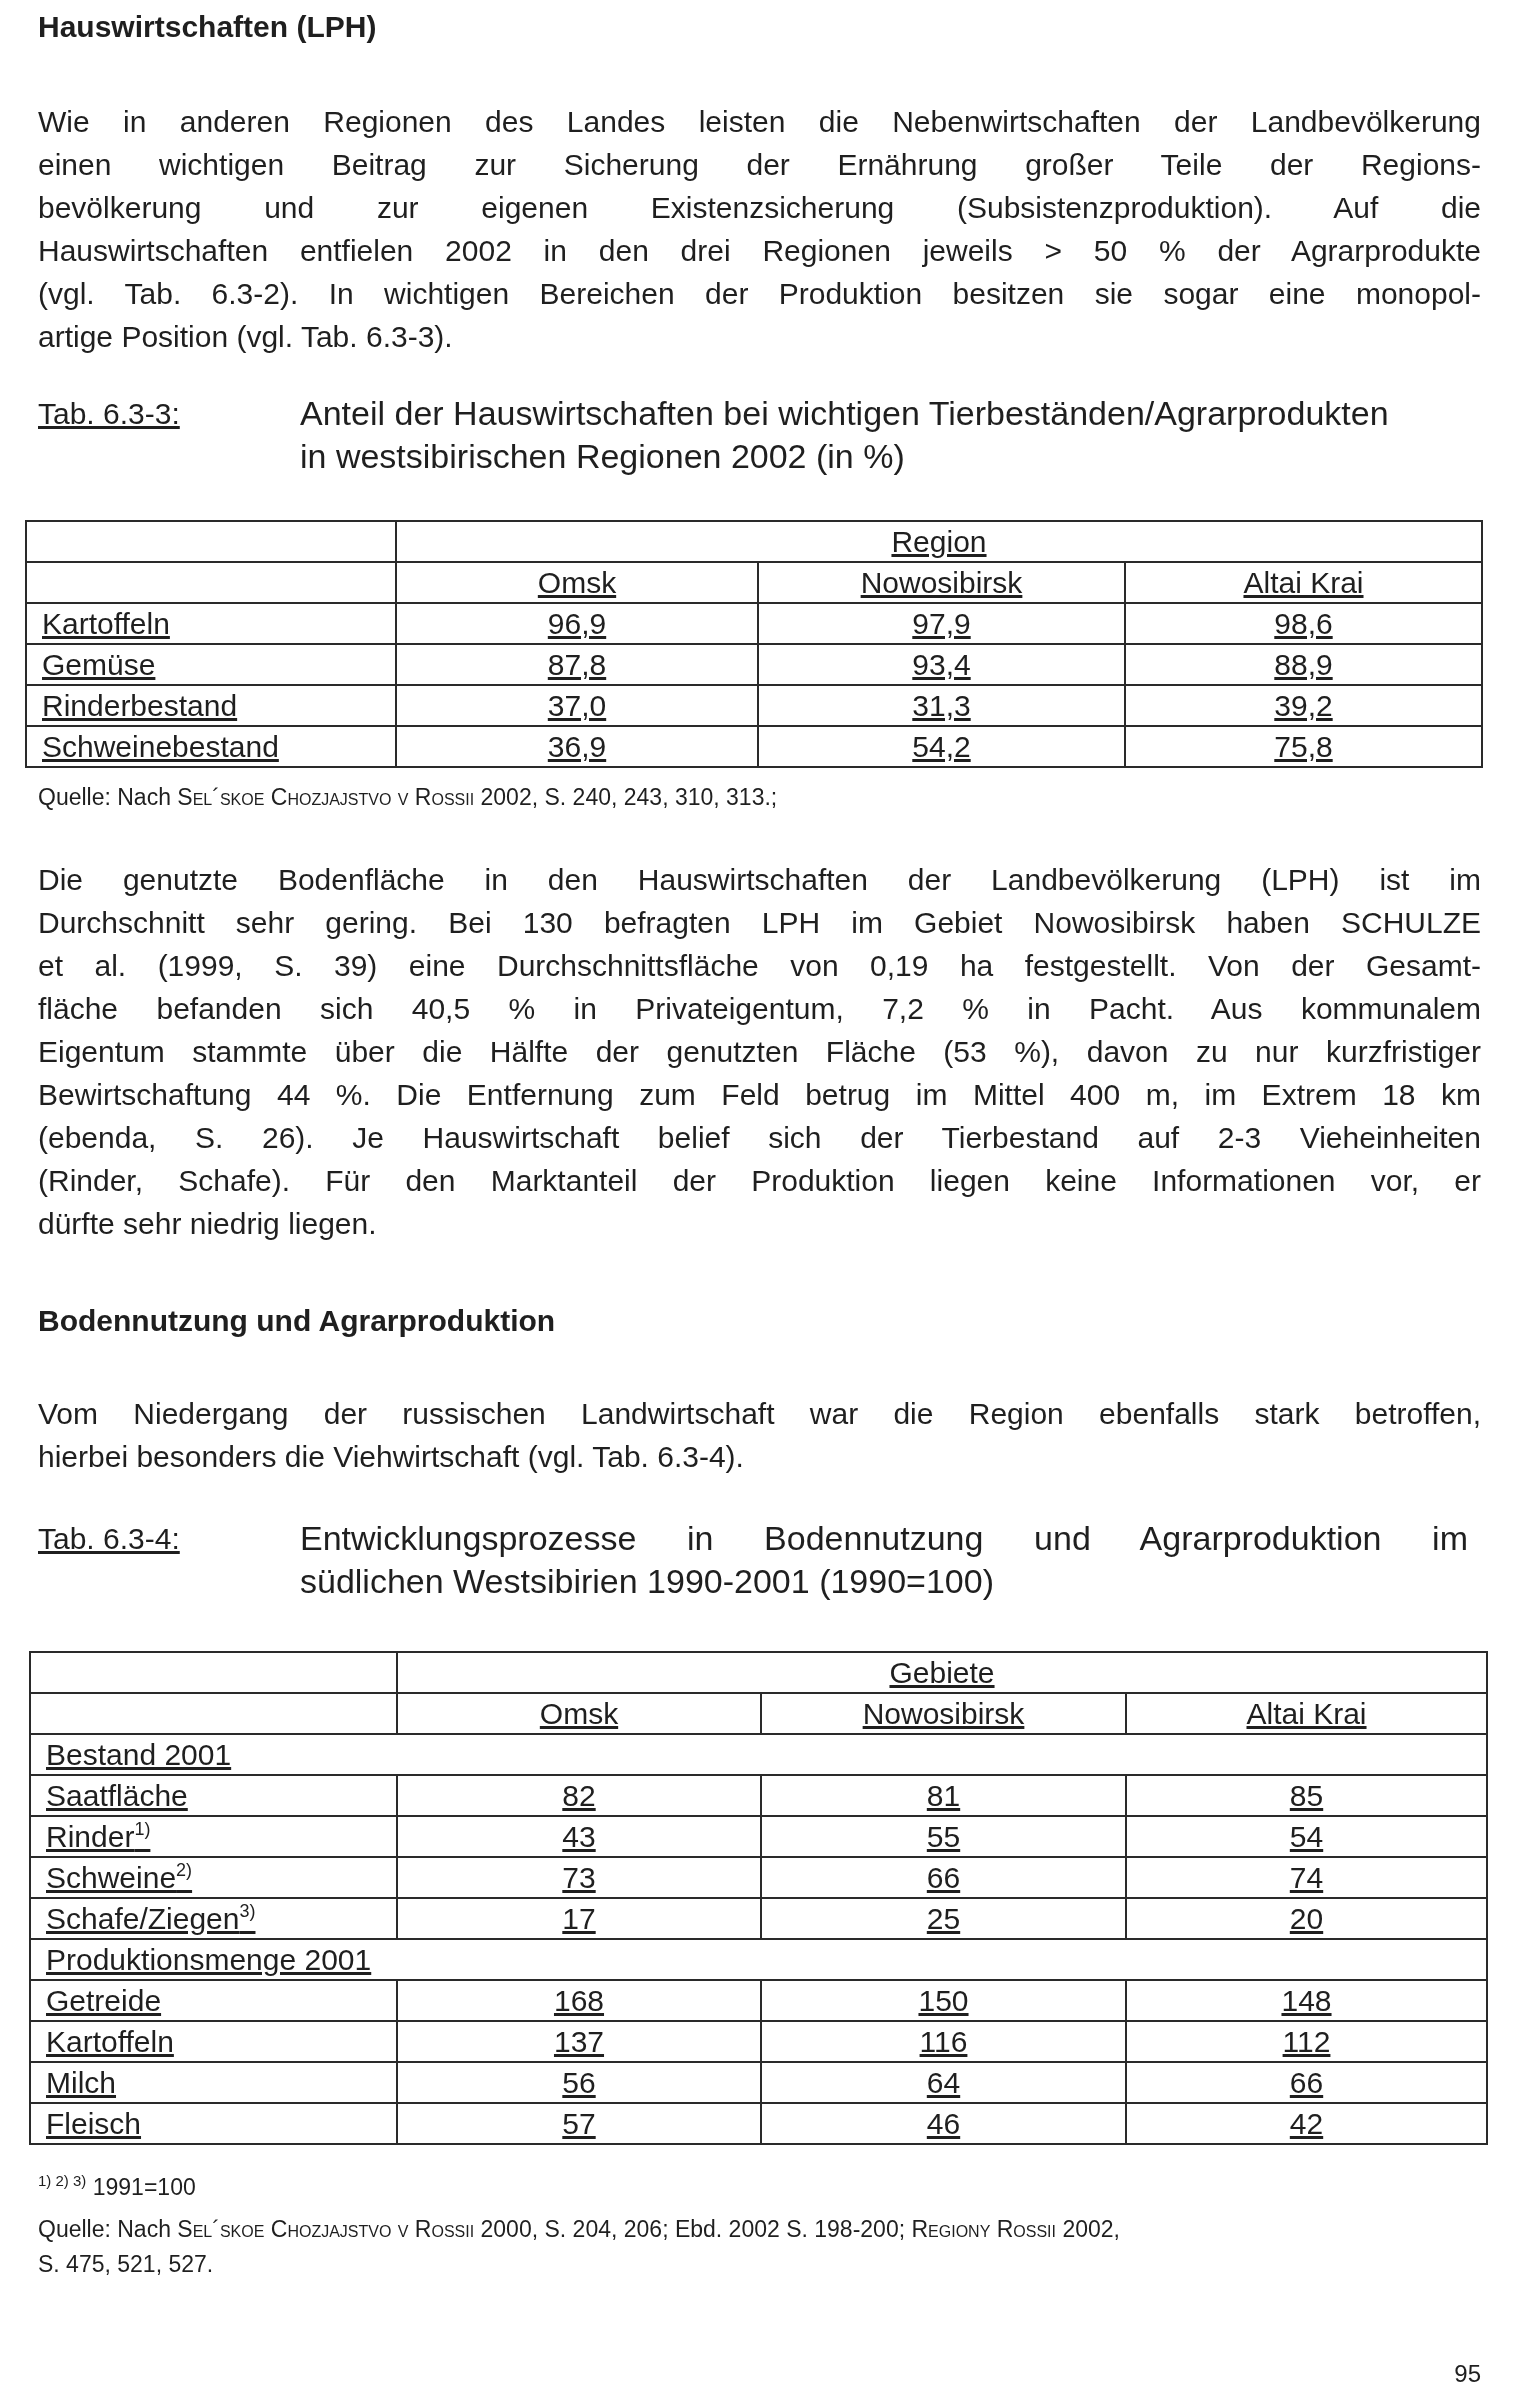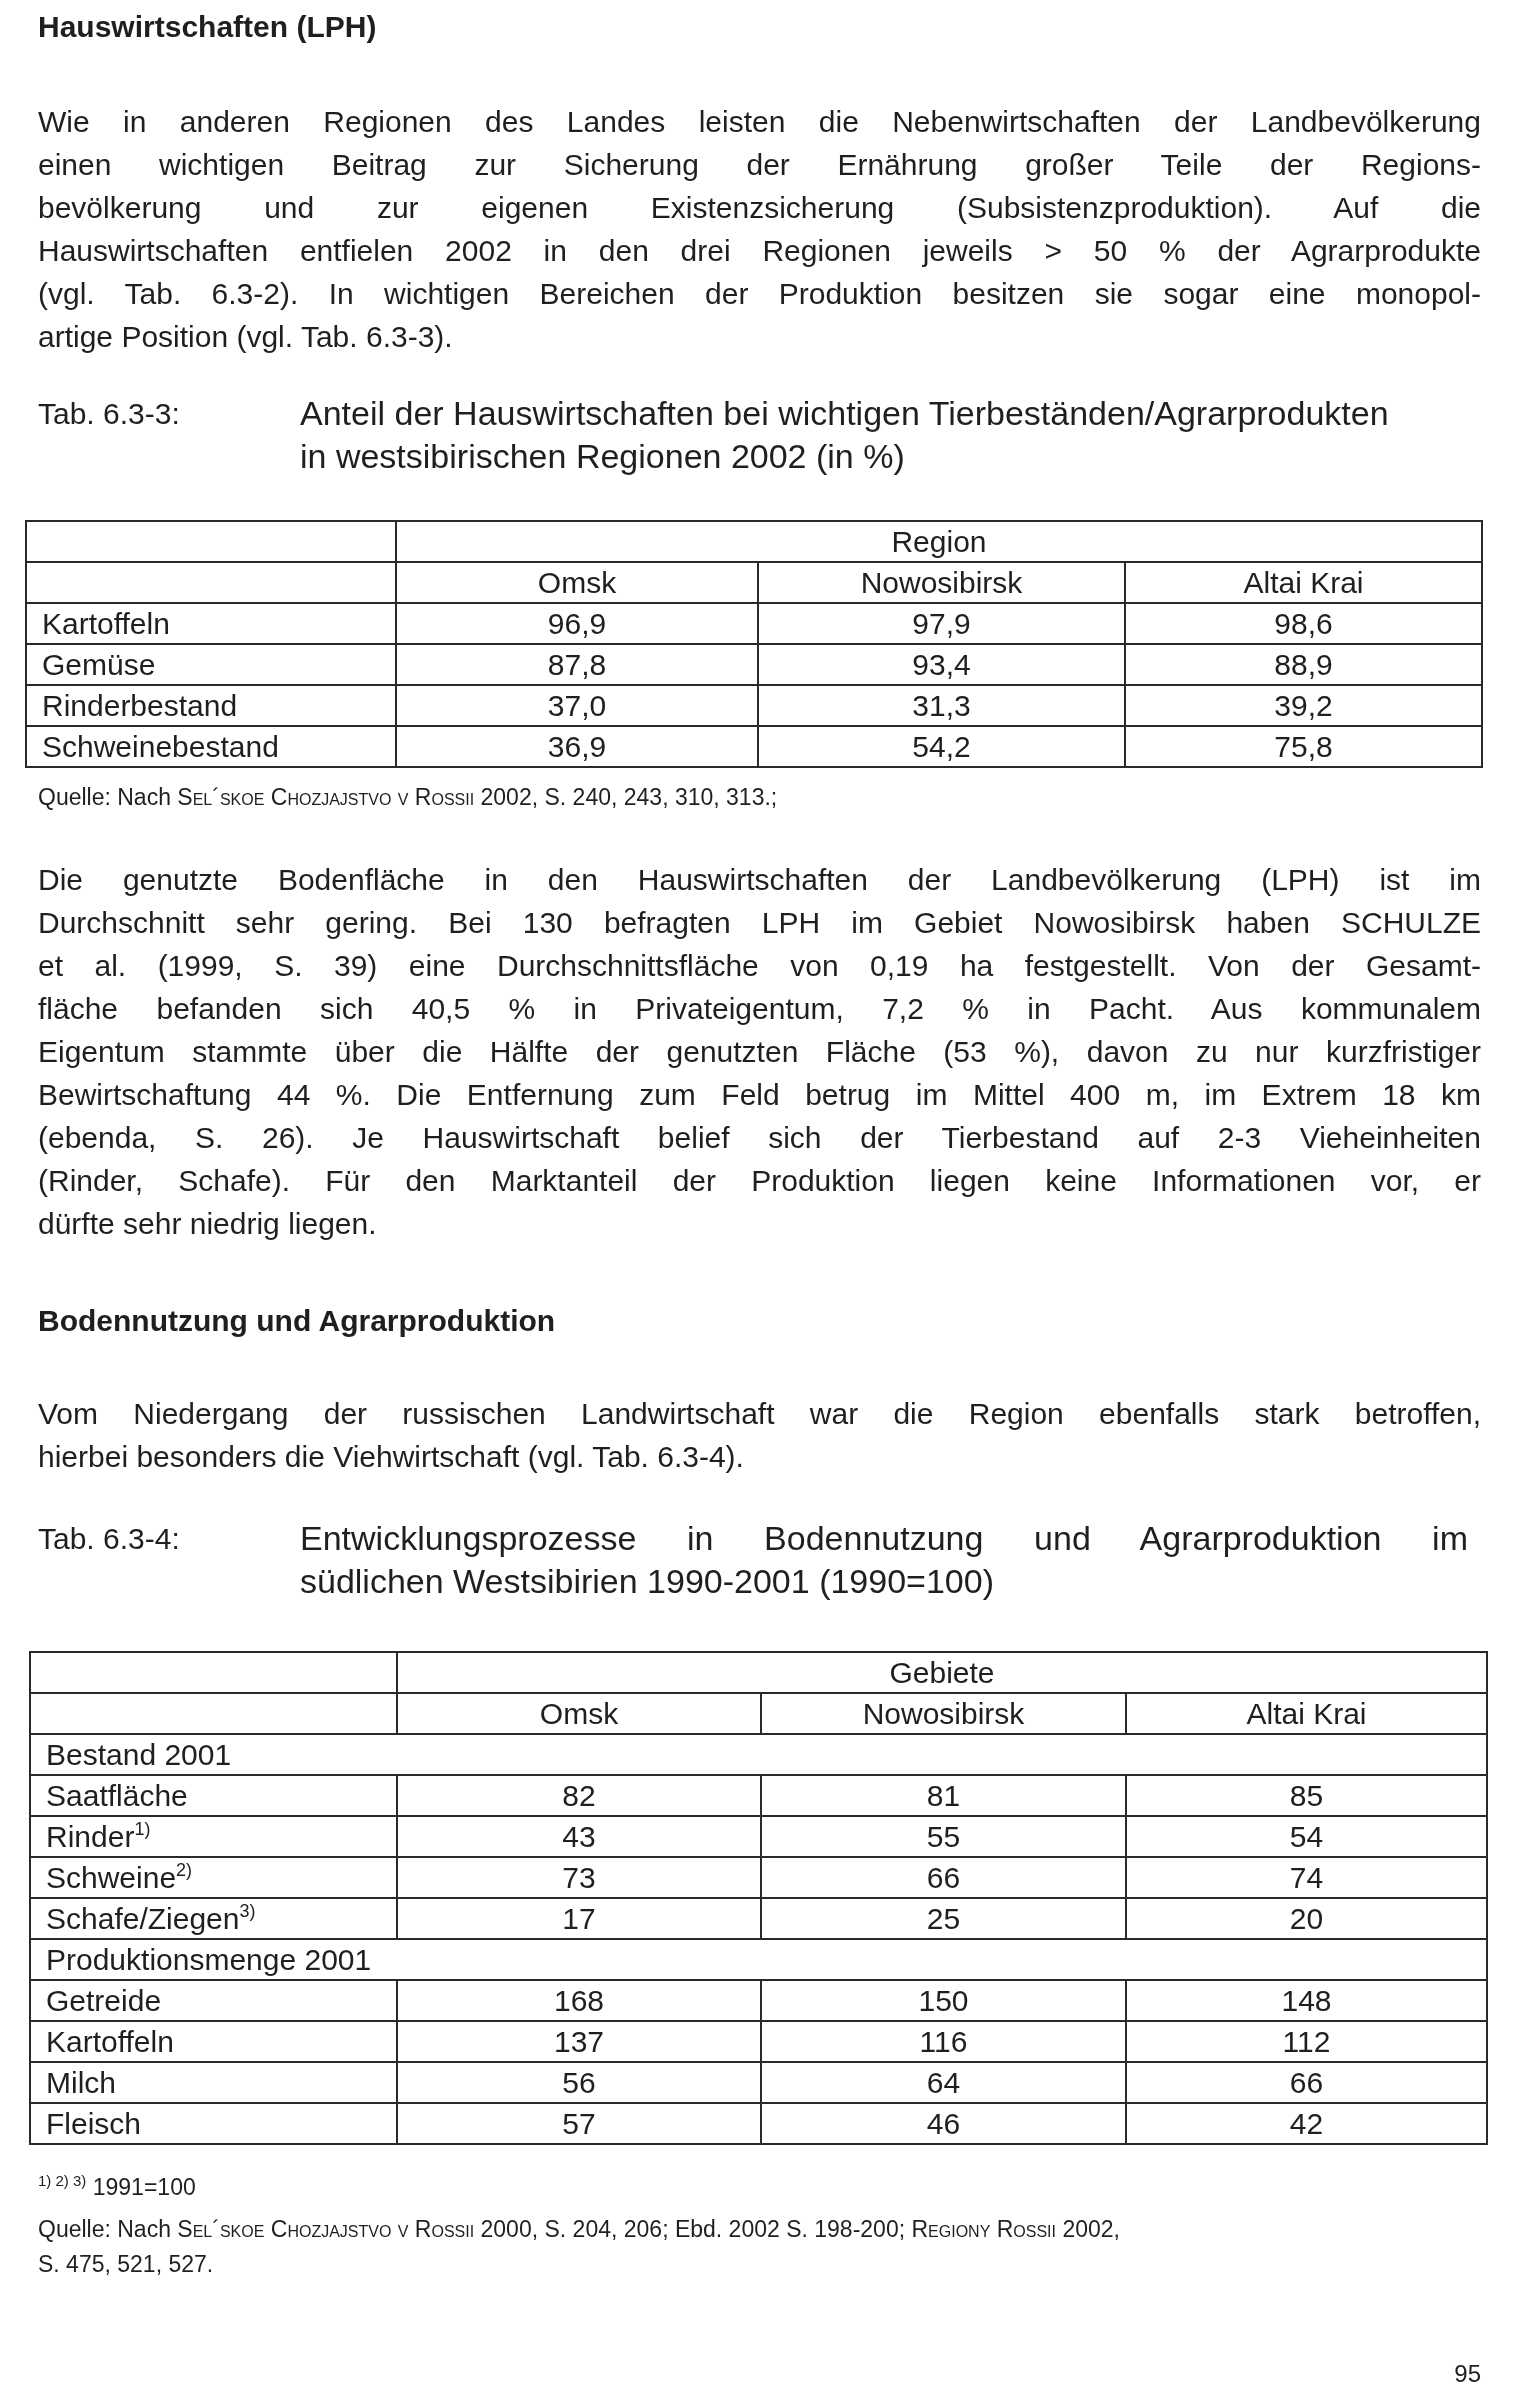--- a/index.html
+++ b/index.html
@@ -8,28 +8,29 @@
     font-family: "Liberation Sans", sans-serif; color: #1f1f1f;
   }
   .abs { position: absolute; }
   .h { font-weight: bold; font-size: 30px; line-height: 35px; left: 38px; }
   .p {
     left: 38px; width: 1443px; font-size: 30px; line-height: 43px;
     text-align: justify;
   }
   .p span.line { display: block; text-align: justify; text-align-last: justify; }
   .p span.line.last { text-align-last: left; }
-  .cap-label { left: 38px; font-size: 30px; line-height: 43px; }
+  .cap-label { left: 38px; font-size: 30px; line-height: 43px; text-decoration: underline; }
   .cap-text { left: 300px; width: 1168px; font-size: 34px; line-height: 43px; }
   .cap-text span.line { display: block; }
   .cap-text.justify span.line { text-align: justify; text-align-last: justify; }
   .cap-text.justify span.line.last { text-align-last: left; }
   table.t {
     position: absolute; border-collapse: collapse; table-layout: fixed;
     font-size: 30px;
+    text-decoration: underline;
   }
   table.t td {
     border: 2.3px solid #2a2a2a; padding: 0 0 0 15px; height: 39px;
     line-height: 39px; white-space: nowrap; overflow: visible;
   }
   table.t td.num, table.t td.c { text-align: center; padding: 0; }
   sup { font-size: 18px; line-height: 0; vertical-align: 12px; }
   .src { left: 38px; font-size: 23px; line-height: 35px; width: 1443px; }
   .sc { font-variant: small-caps; }
   .foot { left: 38px; font-size: 23px; line-height: 27px; }

